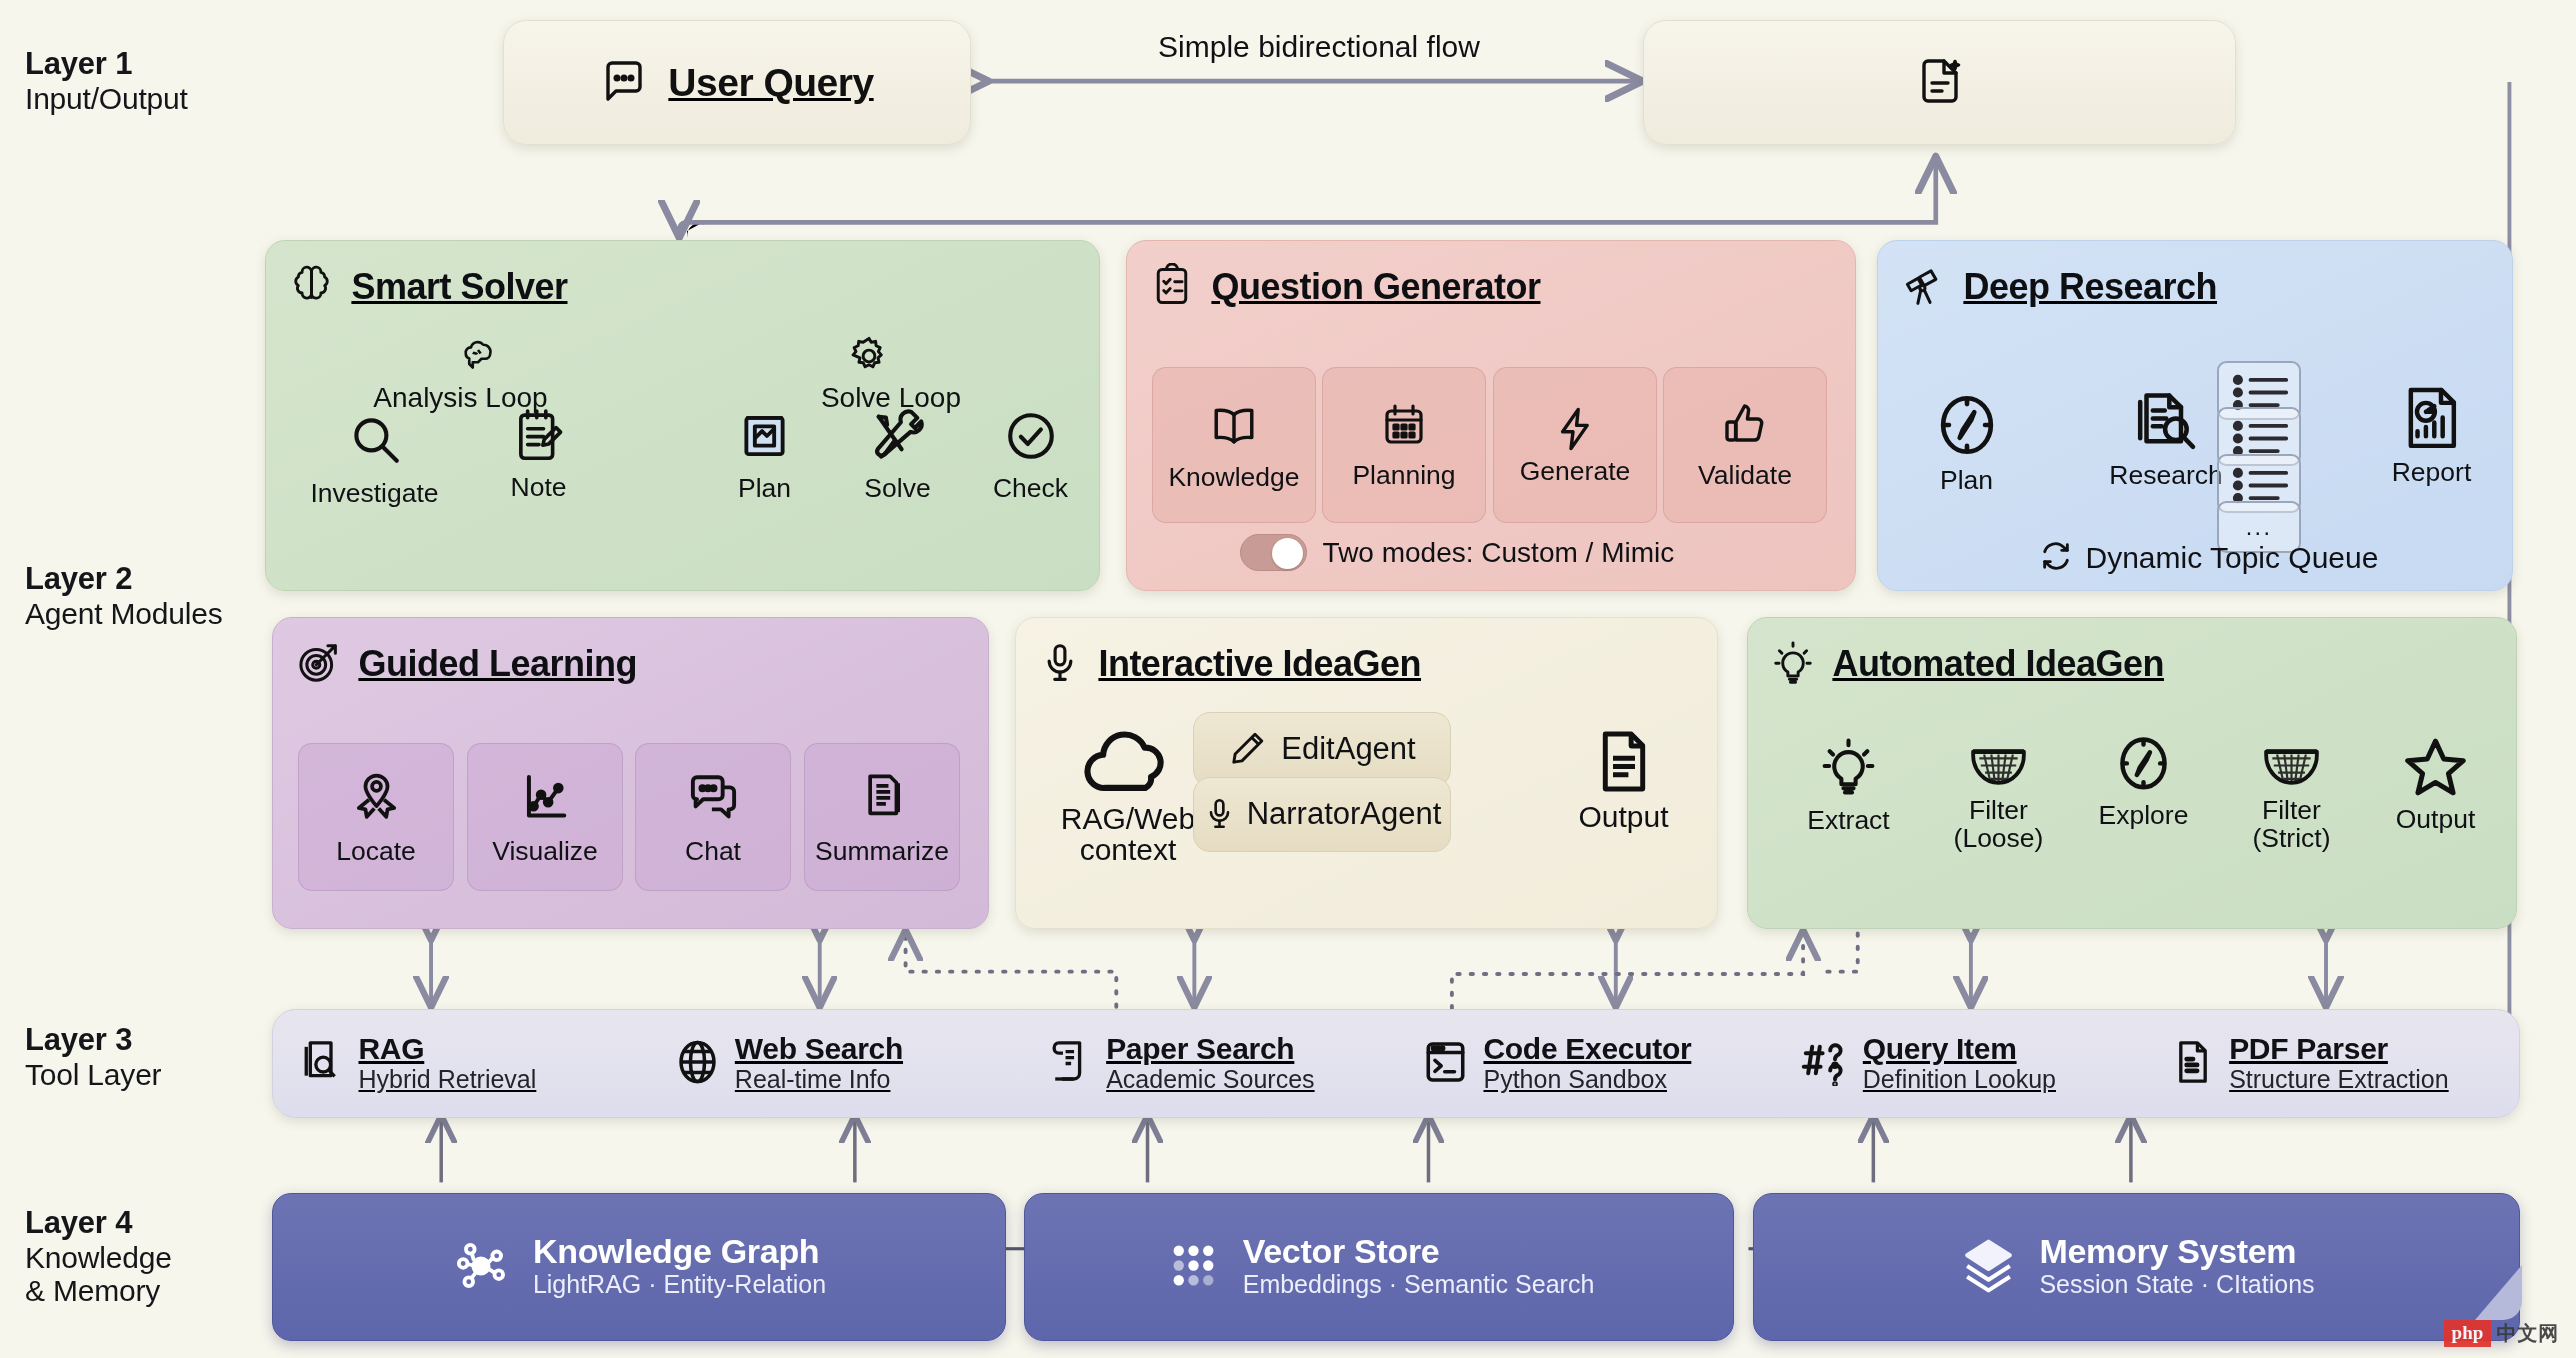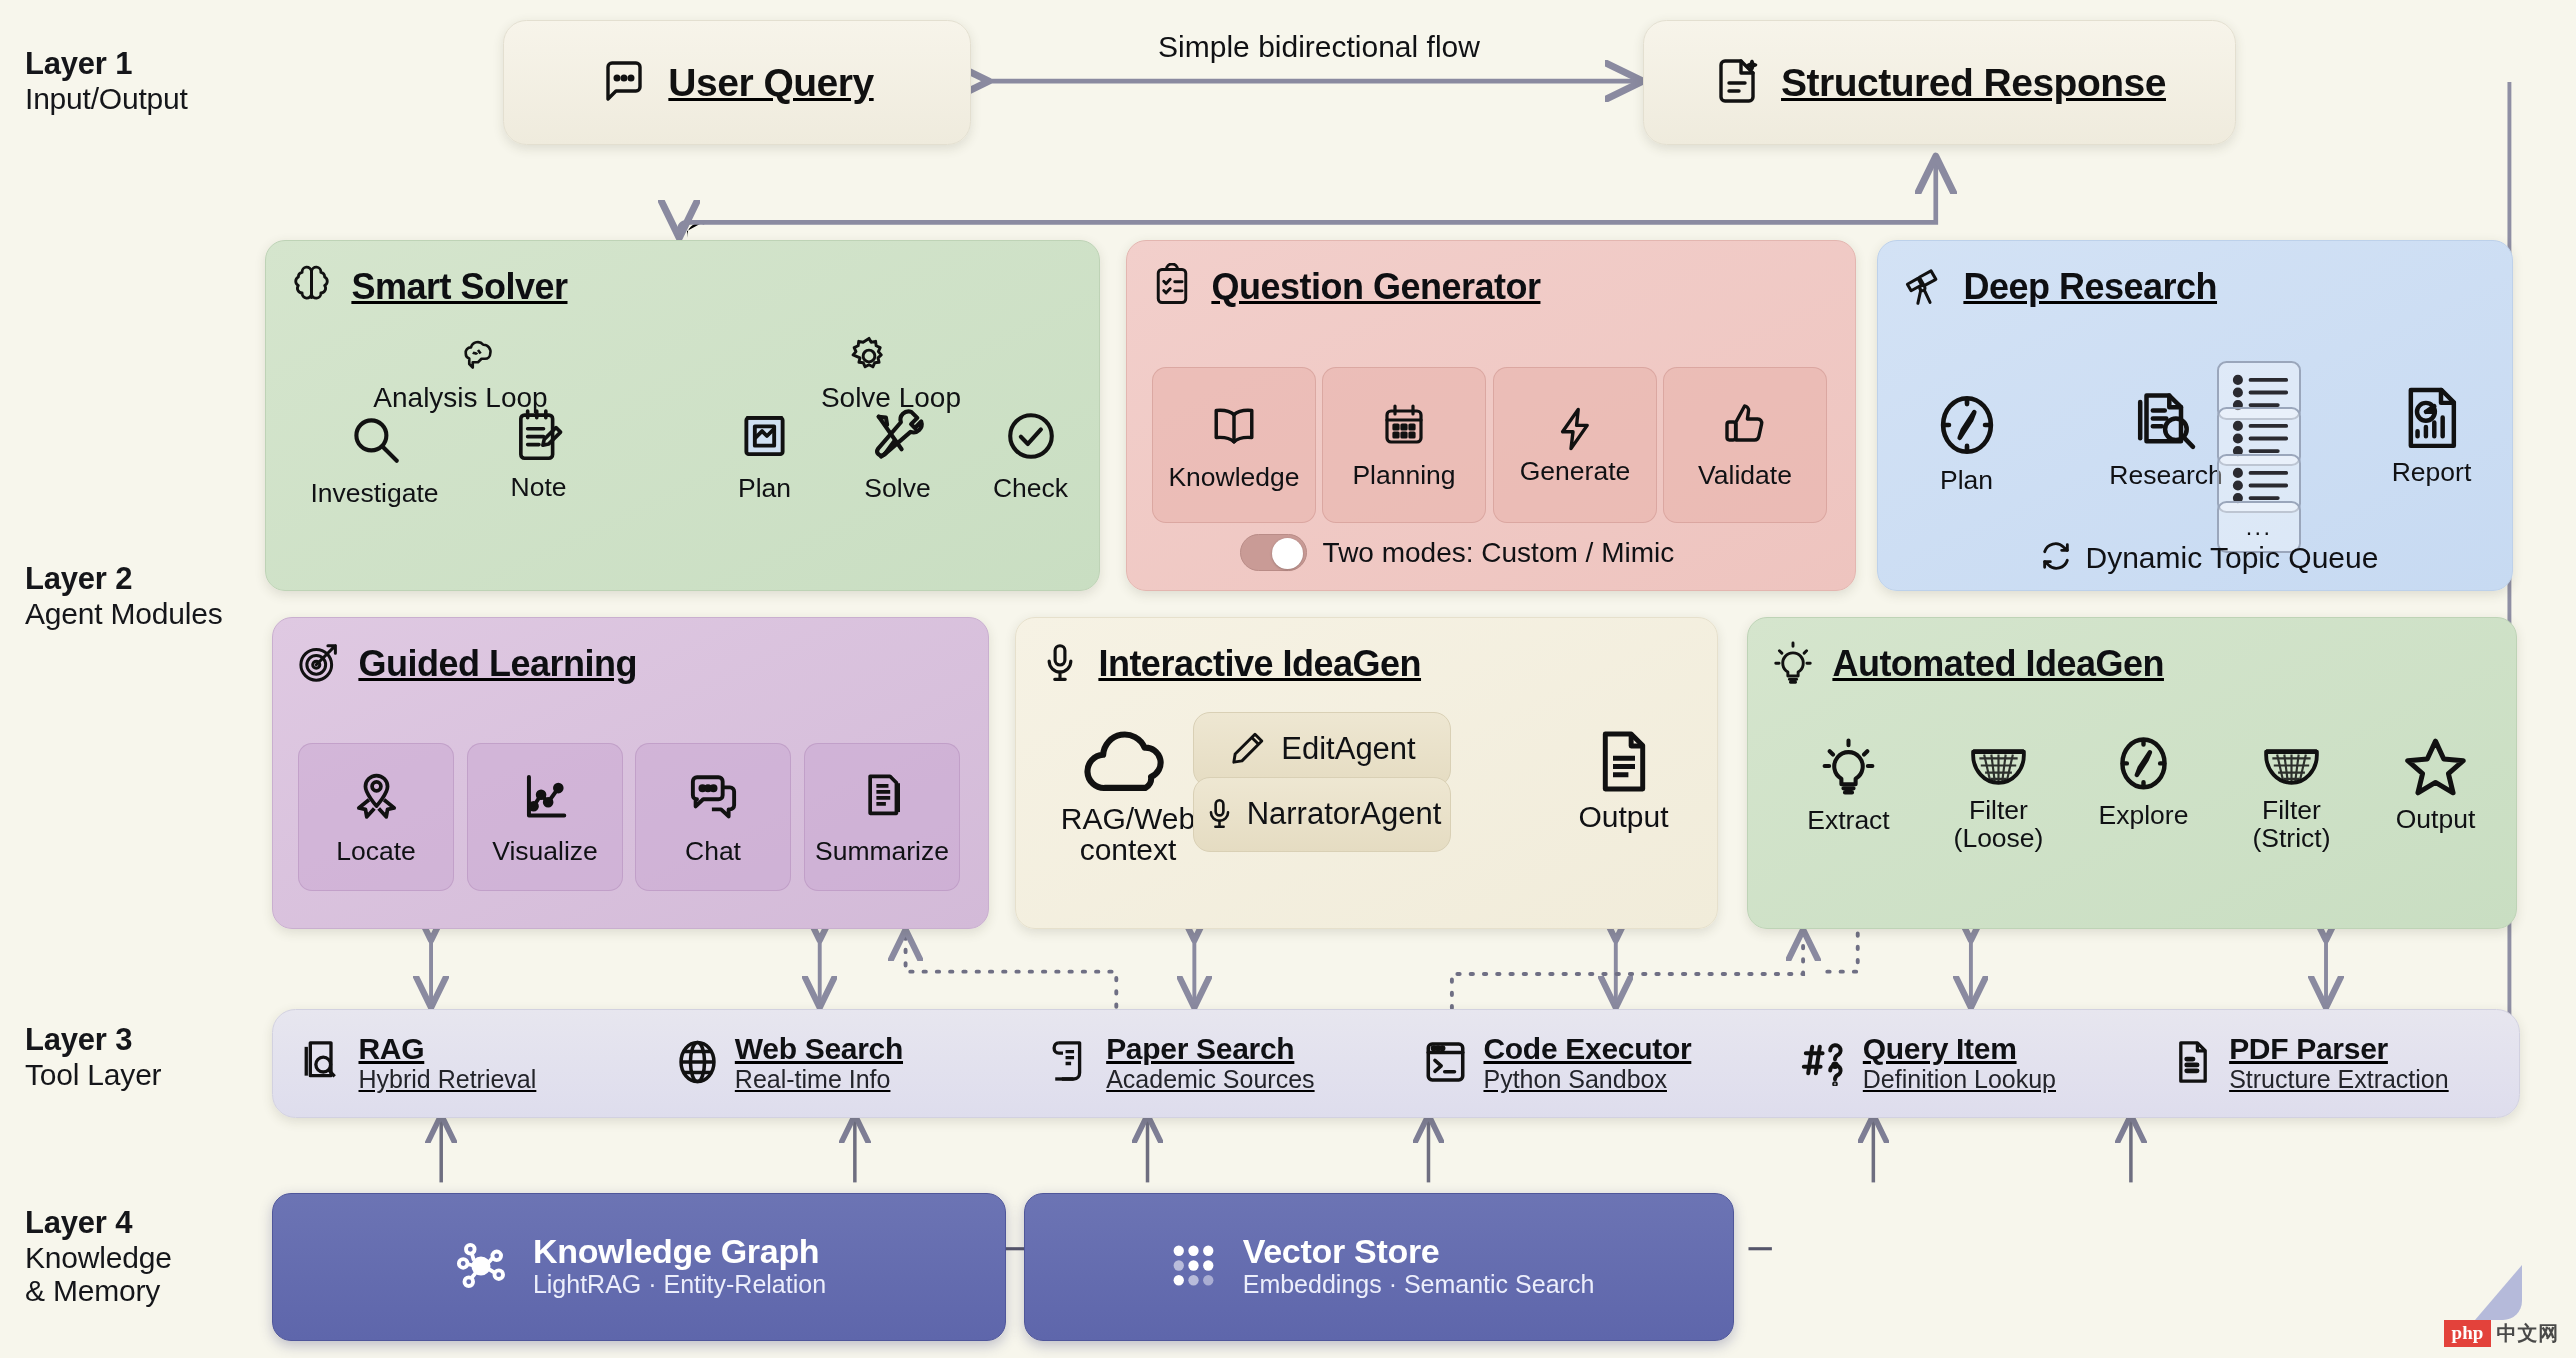--- a/index.html
+++ b/index.html
@@ -269,21 +269,20 @@
   <div class="card io-box" style="left:1643px; top:20px; width:593px; height:125px;">
     <span>
       <svg width="48" height="48" viewBox="0 0 24 24" fill="none" stroke="#111" stroke-width="1.7" stroke-linecap="round" stroke-linejoin="round">
         <path d="M14 2H6a2 2 0 0 0-2 2v16a2 2 0 0 0 2 2h12a2 2 0 0 0 2-2V8z"></path>
         <path d="M14 2v6h6"></path>
           <path d="M8 13h8"></path>
           <path d="M8 17h5"></path>
         <path d="M19.5 2.2l.5 1.3 1.3.5-1.3.5-.5 1.3-.5-1.3-1.3-.5 1.3-.5z" fill="#111"></path>
       </svg>
     </span>
-    <span class="io-title">Structured Response</span>
   </div>
 
   <div style="position:absolute; left:1108px; top:30px; width:422px; text-align:center; font-size:30px; color:#101114;">Simple bidirectional flow</div>
 
   <div class="card panel green" style="left:265px; top:240px; width:835px; height:351px;">
     <div class="panel-head">
       <span>
         <svg width="45" height="45" viewBox="0 0 24 24" fill="none" stroke="#111" stroke-width="1.5" stroke-linecap="round" stroke-linejoin="round">
           <path d="M12 4.5a2.5 2.5 0 0 0-5 .5A2.5 2.5 0 0 0 5 7.5 2.5 2.5 0 0 0 5 12a2.5 2.5 0 0 0 2 4 2.5 2.5 0 0 0 5 .5z"></path>
           <path d="M12 4.5a2.5 2.5 0 0 1 5 .5 2.5 2.5 0 0 1 2 2.5 2.5 2.5 0 0 1 0 4.5 2.5 2.5 0 0 1-2 4 2.5 2.5 0 0 1-5 .5z"></path>
@@ -788,20 +787,33 @@
             <circle cx="18" cy="18" r="2.1" opacity=".45"></circle>
         </g>
       </svg>
     </span>
     <span class="k-txt">
       <span class="k-name">Vector Store</span>
       <span class="k-sub">Embeddings · Semantic Search</span>
     </span>
   </div>
 
+  <div class="kcard" style="left:1753px; top:1193px; width:767px; height:148px;">
+    <span>
+      <svg width="61" height="61" viewBox="0 0 24 24" fill="none" stroke="#fff" stroke-width="1.6" stroke-linejoin="round">
+        <path d="M12 2.6 20.4 8 12 13.4 3.6 8z" fill="#f1f2fb" stroke="#f1f2fb"></path>
+        <path d="M3.6 12.2 12 17.6l8.4-5.4"></path>
+        <path d="M3.6 16.4 12 21.8l8.4-5.4"></path>
+      </svg>
+    </span>
+    <span class="k-txt">
+      <span class="k-name">Memory System</span>
+      <span class="k-sub">Session State · CItations</span>
+    </span>
+  </div>
 
   <div style="position:absolute; left:2475px; top:1265px; width:47px; height:55px; overflow:hidden;">
     <div style="position:absolute; right:0; top:0; width:47px; height:55px; background:#b5bada; border-bottom-right-radius:19px; clip-path:polygon(100% 0,100% 100%,0 100%);"></div>
   </div>
 
   <div class="wm">
     <span class="wm-badge">php</span>
     <span class="wm-cn">中文网</span>
   </div>
 

